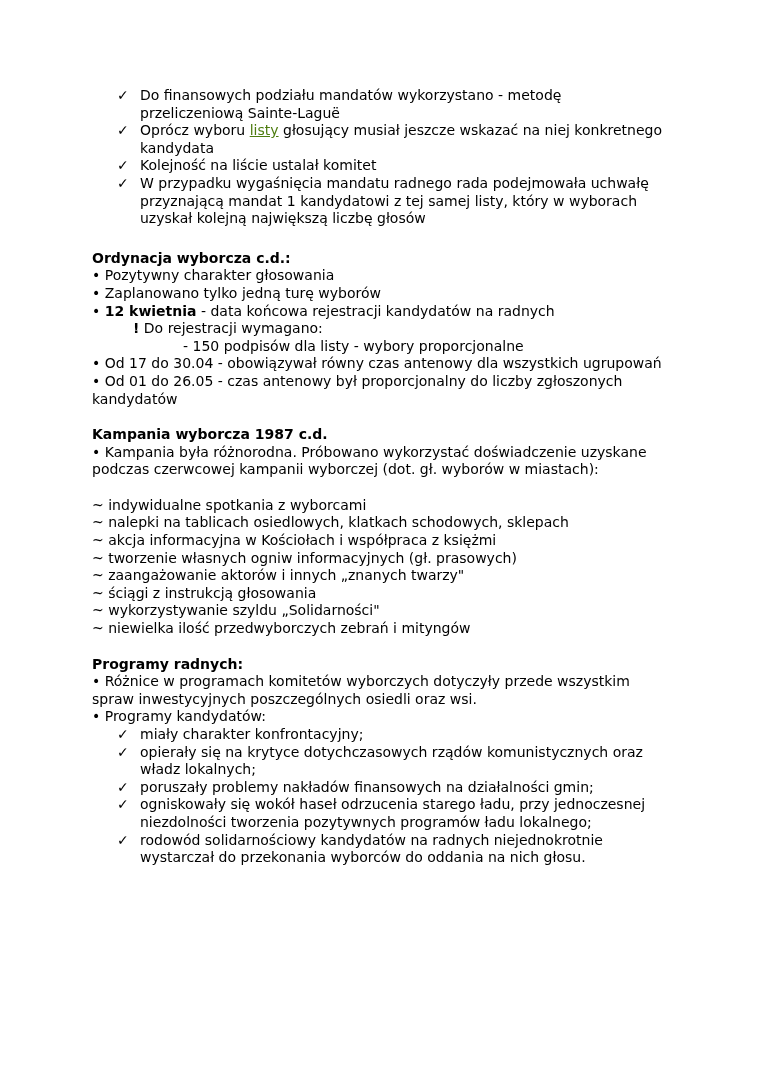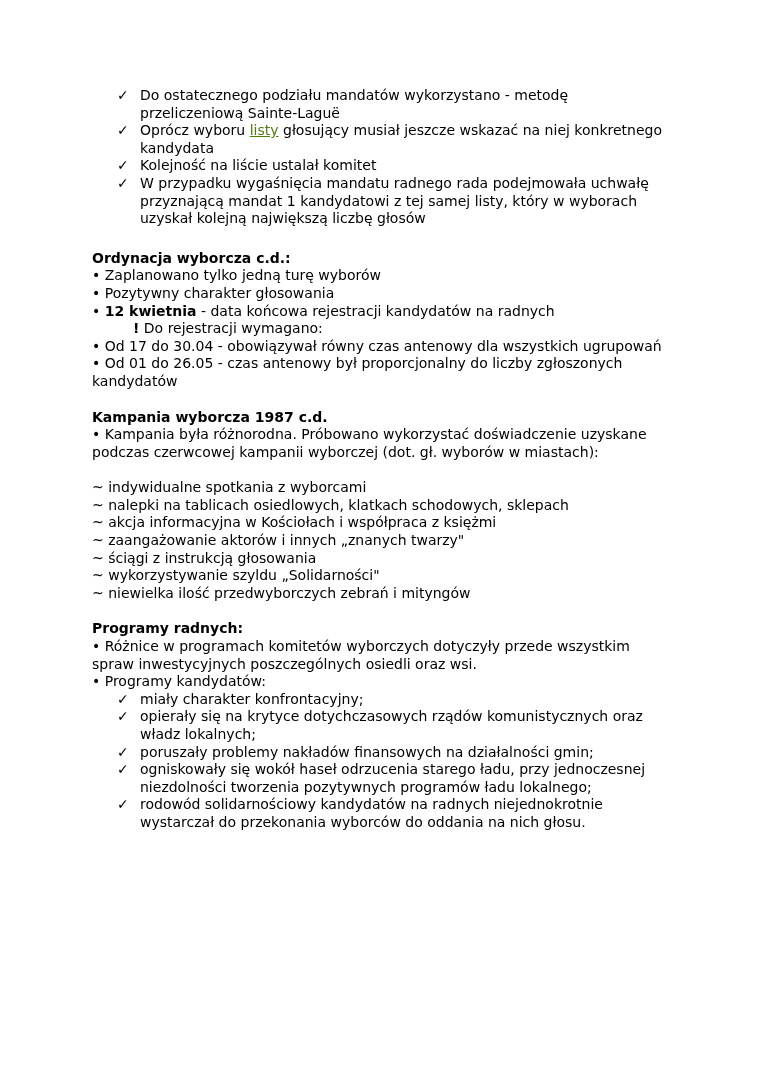--- a/index.html
+++ b/index.html
@@ -24,21 +24,21 @@
 </style>
 </head>
 <body>
 
 <div class="page">
 
   <div>
 
     <div class="check-row">
       <span class="check-marker">✓</span>
-      <span class="check-text">Do ostatecznego podziału mandatów wykorzystano - metodę przeliczeniową Sainte-Laguë</span>
+      <span class="check-text">Do finansowych podziału mandatów wykorzystano - metodę przeliczeniową Sainte-Laguë</span>
     </div>
 
     <div class="check-row">
       <span class="check-marker">✓</span>
       <span class="check-text"><span>Oprócz wyboru </span><a class="doclink">listy</a><span> głosujący musiał jeszcze wskazać na niej konkretnego kandydata</span></span>
     </div>
 
     <div class="check-row">
       <span class="check-marker">✓</span>
       <span class="check-text">Kolejność na liście ustalał komitet</span>
@@ -48,39 +48,41 @@
       <span class="check-marker">✓</span>
       <span class="check-text">W przypadku wygaśnięcia mandatu radnego rada podejmowała uchwałę przyznającą mandat 1 kandydatowi z tej samej listy, który w wyborach uzyskał kolejną największą liczbę głosów</span>
     </div>
 
   </div>
 
   <div class="gap-lg"></div>
 
   <div>
     <div class="heading">Ordynacja wyborcza c.d.:</div>
+    <div class="para">• Pozytywny charakter głosowania</div>
     <div class="para">• Zaplanowano tylko jedną turę wyborów</div>
-    <div class="para">• Pozytywny charakter głosowania</div>
     <div class="para"><span>• </span><b>12 kwietnia</b><span> - data końcowa rejestracji kandydatów na radnych</span></div>
     <div class="para indent-1"><b>!</b><span> Do rejestracji wymagano:</span></div>
+    <div class="para indent-2">- 150 podpisów dla listy - wybory proporcjonalne</div>
     <div class="para">• Od 17 do 30.04 - obowiązywał równy czas antenowy dla wszystkich ugrupowań</div>
     <div class="para">• Od 01 do 26.05 - czas antenowy był proporcjonalny do liczby zgłoszonych kandydatów</div>
   </div>
 
   <div class="gap"></div>
 
   <div>
     <div class="heading">Kampania wyborcza 1987 c.d.</div>
     <div class="para">• Kampania była różnorodna. Próbowano wykorzystać doświadczenie uzyskane podczas czerwcowej kampanii wyborczej (dot. gł. wyborów w miastach):</div>
 
     <div class="gap"></div>
 
     <div class="para">~ indywidualne spotkania z wyborcami</div>
     <div class="para">~ nalepki na tablicach osiedlowych, klatkach schodowych, sklepach</div>
     <div class="para">~ akcja informacyjna w Kościołach i współpraca z księżmi</div>
+    <div class="para">~ tworzenie własnych ogniw informacyjnych (gł. prasowych)</div>
     <div class="para">~ zaangażowanie aktorów i innych „znanych twarzy"</div>
     <div class="para">~ ściągi z instrukcją głosowania</div>
     <div class="para">~ wykorzystywanie szyldu „Solidarności"</div>
     <div class="para">~ niewielka ilość przedwyborczych zebrań i mityngów</div>
   </div>
 
   <div class="gap"></div>
 
   <div>
     <div class="heading">Programy radnych:</div>

